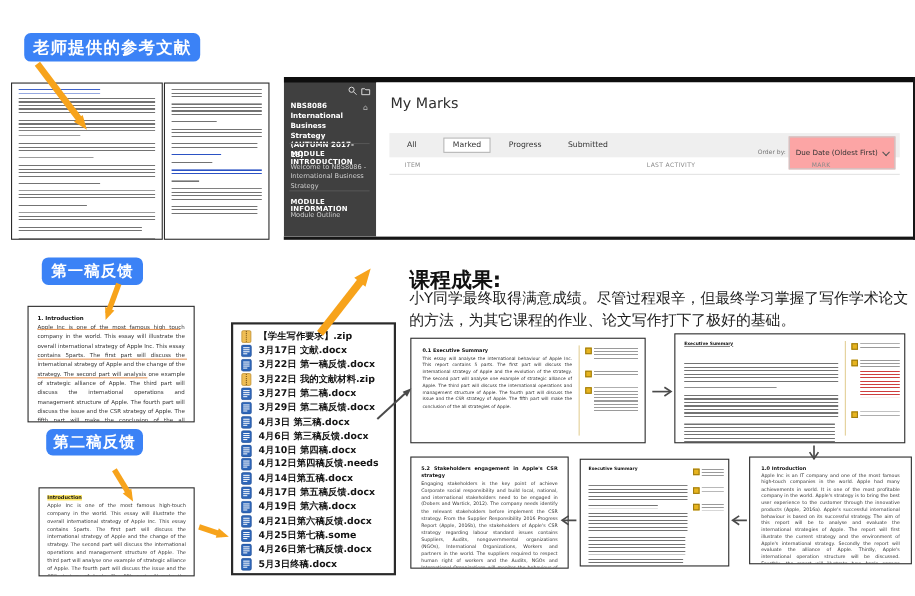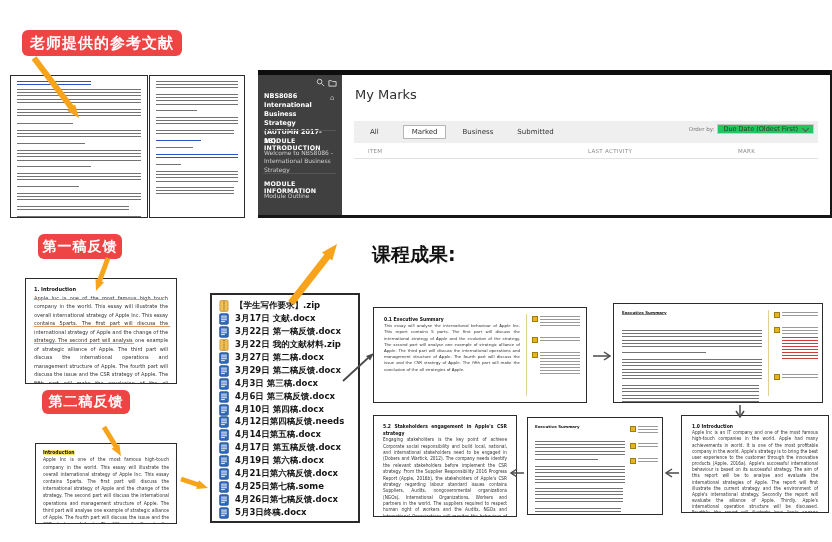--- a/index.html
+++ b/index.html
@@ -1,19 +1,19 @@
 <!DOCTYPE html>
 <html><head>
 <meta charset="utf-8">
 <style>
   html,body{margin:0;padding:0;background:#fff;}
   .canvas{position:relative;width:832px;height:542px;background:#fff;overflow:hidden;
           font-family:"DejaVu Sans","Liberation Sans",sans-serif;}
   
-  .pill{position:absolute;background:#ef4444;color:#fff;font-weight:bold;
+  .pill{position:absolute;background:#3b82f6;color:#fff;font-weight:bold;
         display:flex;align-items:center;justify-content:center;border-radius:6px;
         letter-spacing:1px;}
   
   .page{position:absolute;background:#fff;border:1px solid #2b2b2b;box-sizing:border-box;overflow:hidden;}
   .para{background:repeating-linear-gradient(to bottom,#5a5a5a 0 1px,transparent 1px 3.2px);
         margin-bottom:4px;opacity:.85;}
   .para.blue{background:repeating-linear-gradient(to bottom,#2b52c4 0 1px,transparent 1px 3.2px);opacity:1;}
   .para.red{background:repeating-linear-gradient(to bottom,#c33 0 1px,transparent 1px 3px);opacity:.95;}
   .micro{transform:scale(.5);transform-origin:0 0;width:200%;color:#333;}
   .micro p{margin:0;text-align:justify;}
@@ -35,22 +35,22 @@
   .side-div{position:absolute;left:5px;width:73px;border-top:1px solid #555;}
   .lms-main{position:absolute;left:84px;top:5px;right:0;bottom:0;background:#fff;}
   .mymarks{position:absolute;left:13px;top:12px;font-size:13px;color:#2e2e2e;}
   .card{position:absolute;left:12px;top:46px;width:464px;}
   .tabbar{position:relative;height:22px;background:#efefef;display:flex;align-items:center;
           padding-left:16px;box-sizing:border-box;}
   .tab{font-size:7px;color:#333;margin-right:24px;cursor:pointer;}
   .tab.active{background:#fff;border:1px solid #b5b5b5;padding:2px 8px;margin-right:16px;}
   .orderby{position:absolute;right:4px;top:3px;display:flex;align-items:center;}
   .orderby .ob-label{font-size:5.5px;color:#777;margin-right:3px;}
-  .ob-box{background:#22c55e;border:1px solid #c9c9c9;font-size:6.5px;color:#333;
-          padding:0 5px;display:flex;align-items:center;}
+  .ob-box{background:#fca5a5;border:1px solid #c9c9c9;font-size:6.5px;color:#333;
+          padding:10px 5px;display:flex;align-items:center;}
   .chev{width:4px;height:4px;border-right:1px solid #555;border-bottom:1px solid #555;
         transform:rotate(45deg);margin-left:5px;margin-top:-2px;}
   .colhead{position:relative;height:15px;border-bottom:1px solid #e3e3e3;}
   .colhead span{position:absolute;top:5px;font-size:5.5px;color:#8a8a8a;letter-spacing:.3px;}
   .lrow{position:relative;height:36px;border-bottom:1px solid #d9d9d9;}
   .lrow .title{position:absolute;left:2px;top:5px;font-size:7px;font-weight:bold;color:#2a6ebb;cursor:pointer;}
   .lrow .due{position:absolute;left:2px;top:15px;font-size:5.5px;color:#9a9a9a;}
   .lrow .type{position:absolute;left:2px;top:23px;font-size:6px;color:#555;}
   .lrow .lact{position:absolute;left:234px;top:6px;font-size:6.5px;color:#444;}
   .lrow .stat{position:absolute;left:234px;top:16px;font-size:5.5px;color:#9a9a9a;}
@@ -67,21 +67,21 @@
   .hl{background:#ffe867;}
   .redmark{position:absolute;height:1px;background:#e89a5f;}
   svg.overlay{position:absolute;left:0;top:0;z-index:50;pointer-events:none;}
 </style>
 </head>
 <body>
 
 <div class="canvas">
 
   <div class="pill" style="left:22px;top:30px;width:160px;height:26px;font-size:15px;">老师提供的参考文献</div>
-  <div class="pill" style="left:38px;top:234px;width:84px;height:25px;font-size:14px;">第一稿反馈</div>
+  <div class="pill" style="left:38px;top:234px;width:92px;height:25px;font-size:14px;">第一稿反馈</div>
   <div class="pill" style="left:42px;top:390px;width:88px;height:24px;font-size:14px;">第二稿反馈</div>
 
   <div class="page" style="left:10px;top:75px;width:138px;height:143px;padding:5px 6px;">
     <div id="rd1">
         <div class="para blue" style="height: 4px; width: 60%;"></div>
         <div class="para" style="height: 16px; width: 100%;"></div>
         <div class="para" style="height: 10px; width: 100%;"></div>
         <div class="para" style="height: 3px; width: 45%;"></div>
         <div class="para" style="height: 9px; width: 100%;"></div>
         <div class="para" style="height: 3px; width: 55%;"></div>
@@ -129,21 +129,21 @@
       <div class="side-item" style="top:122px;">Module Outline</div>
     </div>
     <div class="lms-topstrip"></div>
     <div class="lms-main">
       <div class="mymarks">My Marks</div>
       <div class="card">
         <div class="tabbar">
           <span id="tabs" style="display:flex;align-items:center;">
               <span class="tab">All</span>
               <span class="tab active">Marked</span>
-              <span class="tab">Business</span>
+              <span class="tab">Progress</span>
               <span class="tab">Submitted</span>
             </span>
           <span class="orderby">
             <span class="ob-label">Order by:</span>
             <span class="ob-box">
               <span>Due Date (Oldest First)</span>
               <span class="chev"></span>
             </span>
           </span>
         </div>
@@ -368,20 +368,21 @@
             <rect x="2.5" y="5.2" width="7" height="1.1" fill="#fff"></rect>
             <rect x="2.5" y="7.4" width="7" height="1.1" fill="#fff"></rect>
             <rect x="2.5" y="9.6" width="4.5" height="1.1" fill="#fff"></rect>
           </svg>
         </span>
         <span>5月3日终稿.docx</span>
       </div>
     </div>
 
   <div class="outcome-title">课程成果:</div>
+  <div class="outcome-body">小Y同学最终取得满意成绩。尽管过程艰辛，但最终学习掌握了写作学术论文的方法，为其它课程的作业、论文写作打下了极好的基础。</div>
 
   <div class="page" style="left:373px;top:307px;width:214px;height:96px;border-width:1.5px;padding:8px 10px;">
     <div style="position:absolute;left:10px;top:8px;width:136px;">
       <div class="micro" style="font-size:8px;line-height:1.55;">
         <p class="m-head" style="font-size:9px;">0.1 Executive Summary</p>
         <p>This essay will analyse the international behaviour of Apple Inc. This report contains 5 parts. The first part will discuss the international strategy of Apple and the evolution of the strategy. The second part will analyse one example of strategic alliance of Apple. The third part will discuss the international operations and management structure of Apple. The fourth part will discuss the issue and the CSR strategy of Apple. The fifth part will make the conclusion of the all strategies of Apple.</p>
       </div>
     </div>
     <div class="v-div" style="left:152px;"></div>
     <div class="c-col" id="ml-com" style="left:158px;width:48px;">

